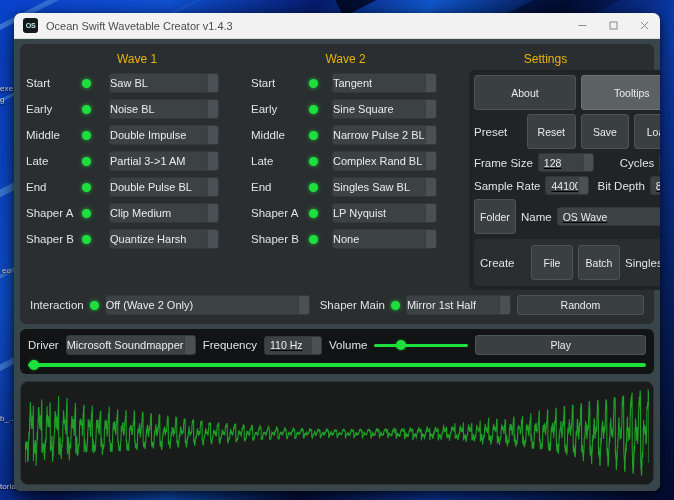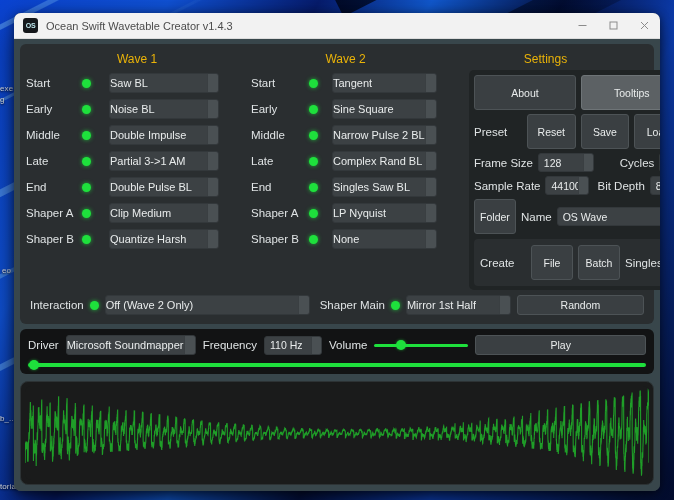--- a/index.html
+++ b/index.html
@@ -197,20 +197,21 @@
   .btn.light { background: #5c6164; border-color: #6e7477; }
   .set-label { font-size: 11.5px; color: #dfe3e4; white-space: nowrap; }
   .field {
     height: 19px;
     background: #3c4144;
     border: 1px solid #33383b;
     border-radius: 3px;
     position: relative;
     display: flex; align-items: center;
     overflow: hidden;
+    text-decoration: underline;
   }
   .field .fval { font-size: 10.5px; color: #e9ecec; padding-left: 5px; white-space: nowrap; }
   .field .arrowbox {
     position: absolute; right: 0; top: 0; bottom: 0;
     width: 10px; background: #4a5053; border-left: 1px solid #3a3f42;
   }
   #create-box {
     background: #2a2e30;
     border-radius: 4px;
     padding: 6px 6px;

